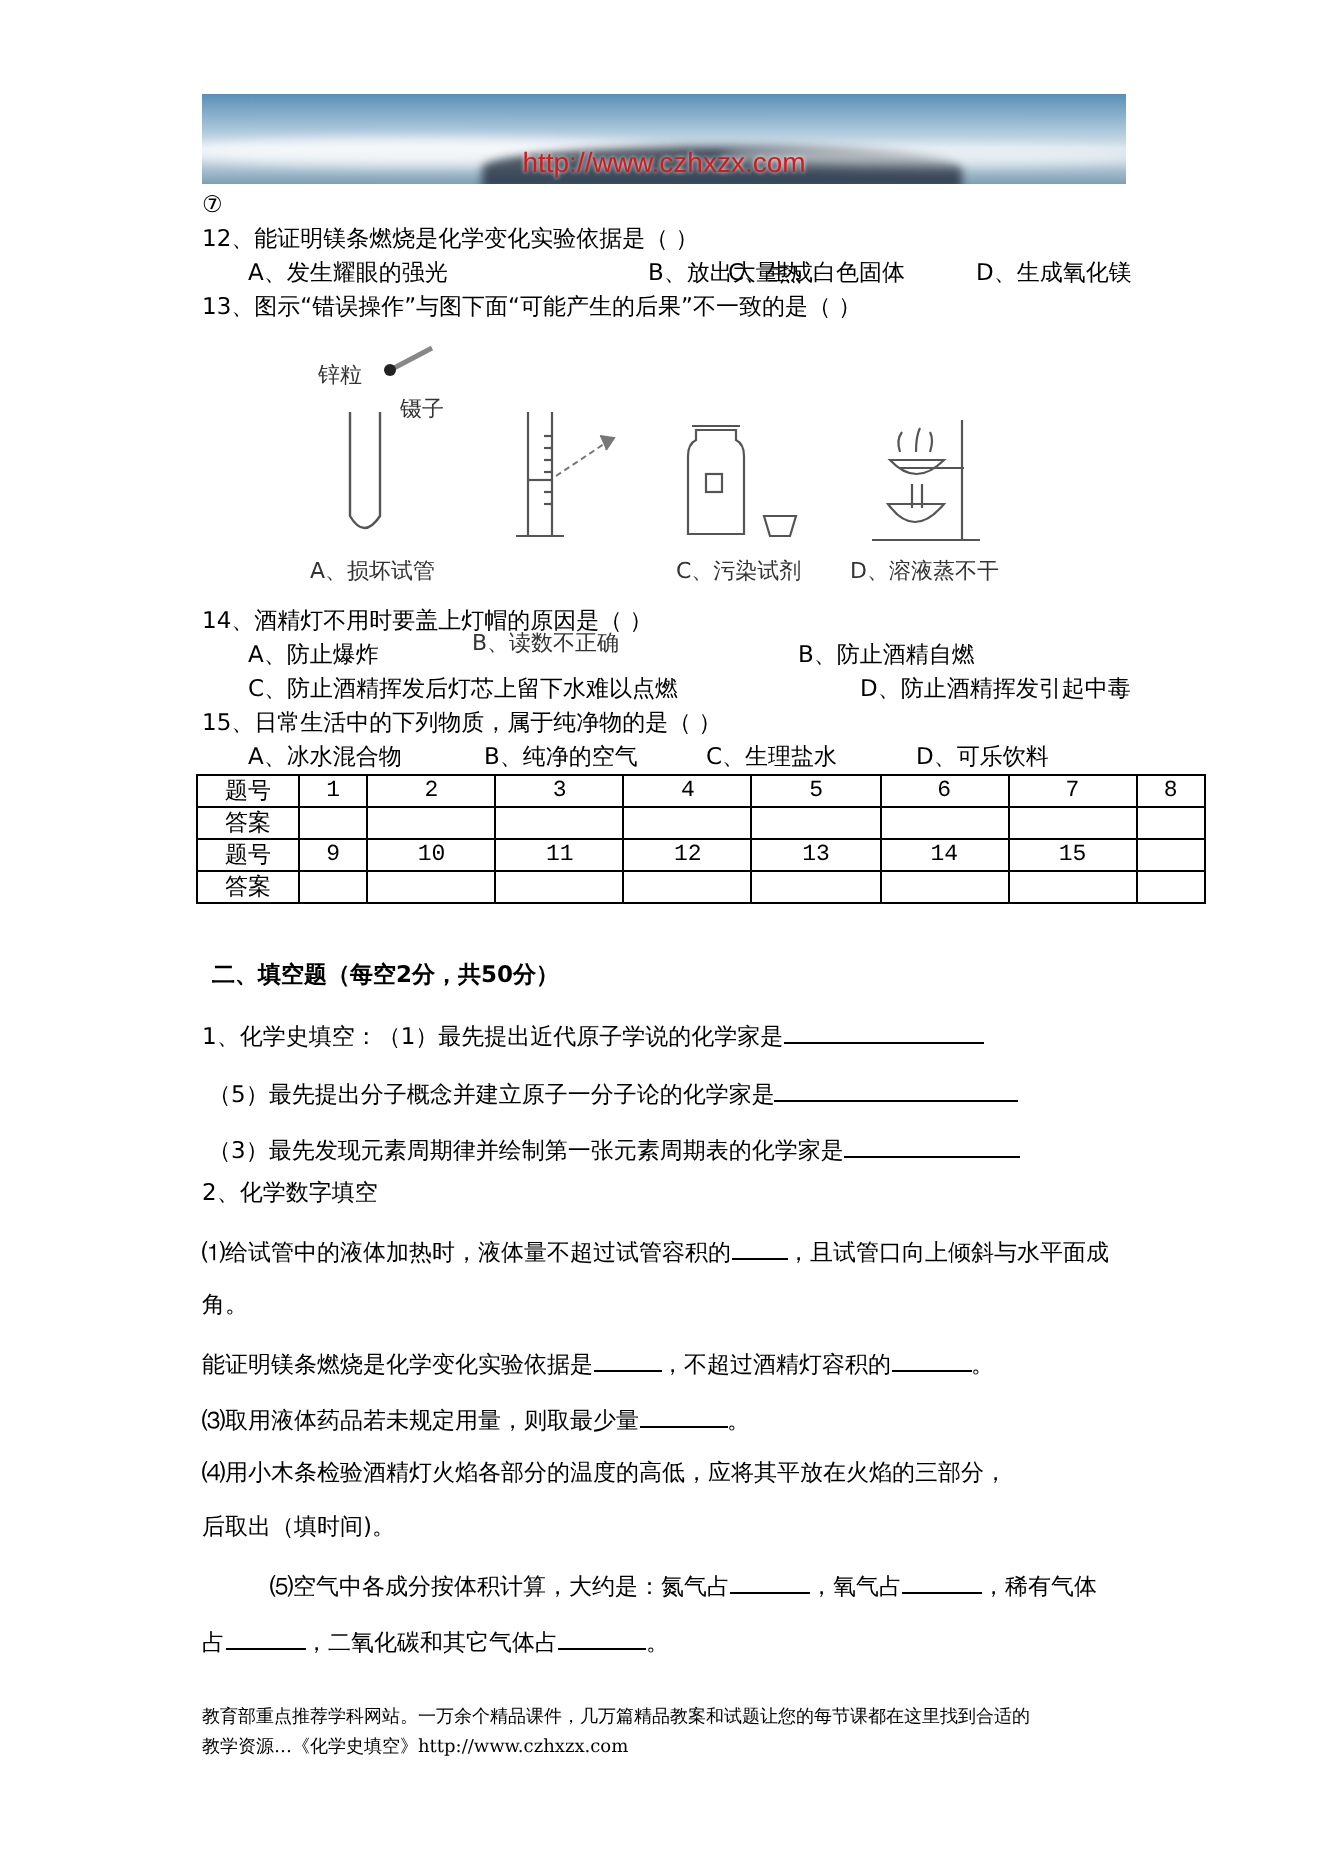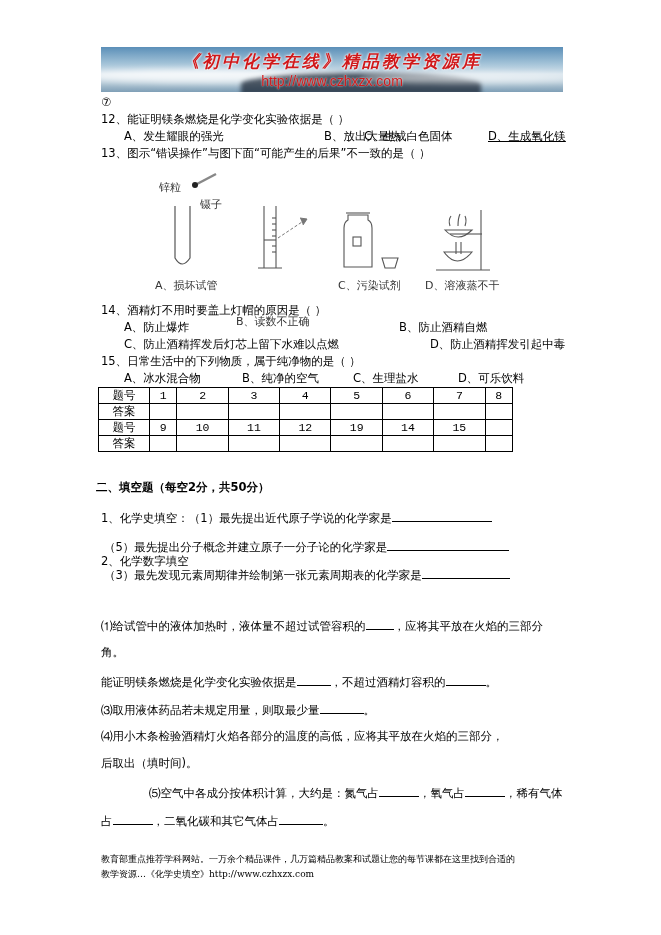--- a/index.html
+++ b/index.html
@@ -21,47 +21,46 @@
                    font-family: "DejaVu Serif", serif; font-size: 17px; font-style: italic; font-weight: bold;
                    letter-spacing: 3px; text-shadow: 0 0 2px #fff, 0 0 3px #fff; }
   #banner .url { position:absolute; left:0; right:0; top:26px; text-align:center; color:#d0191b;
                  font-family: "Liberation Sans", sans-serif; font-size: 14px; text-shadow: 0 0 2px #fff; }
 
   
   .fig { position: absolute; }
   .fig-label { position:absolute; font-size: 11px; color:#333; white-space: nowrap; }
 
   
-  #answer-table { position:absolute; left:98px; top:387px; width:415px; border-collapse: collapse;
+  #answer-table { position:absolute; left:98px; top:387px; width:505px; border-collapse: collapse;
                   font-family: "Liberation Mono", monospace; font-size: 11.5px; }
   #answer-table td { border: 1px solid #000; height: 15px; padding: 0; text-align: center; line-height: 15px; }
   #answer-table td.head { width: 50px; font-family: "DejaVu Sans", sans-serif; font-size: 11.5px; }
 
   .blank { display:inline-block; border-bottom: 1px solid #000; height: 12px; vertical-align: baseline; }
   .bold { font-weight: bold; }
   .footer { font-family: "DejaVu Serif", serif; font-size: 9px; line-height: 12px; }
 </style>
 </head>
 <body>
 
 <div id="banner" class="abs">
   <div class="mist1"></div>
   <div class="hill"></div>
   <div class="mist2"></div>
-  <div class="title">《初中化学在线》精品教学资源库</div>
   <div class="url">http://www.czhxzx.com</div>
 </div>
 
 <div class="abs t12" style="left:101px; top:95px;">⑦</div>
 
 <div class="abs t12" style="left:101px; top:112px;">12、能证明镁条燃烧是化学变化实验依据是（      ）</div>
 <div class="abs t12" style="left:124px; top:129px;">A、发生耀眼的强光</div>
 <div class="abs t12" style="left:276px; top:129px;margin-left:48px;">B、放出大量热</div>
 <div class="abs t12" style="left:364px; top:129px;">C、生成白色固体</div>
-<div class="abs t12" style="left:488px; top:129px;text-decoration:underline;">D、生成氧化镁</div>
+<div class="abs t12" style="left:488px; top:129px;">D、生成氧化镁</div>
 
 <div class="abs t12" style="left:101px; top:146px;">13、图示“错误操作”与图下面“可能产生的后果”不一致的是（      ）</div>
 
 <div class="fig" style="left:150px; top:170px; width:380px; height:125px;">
   <svg width="380" height="110" viewBox="0 0 380 110">
 
     <g stroke="#555" stroke-width="1.2" fill="none">
       <path d="M25 36 L25 88 Q32 100 40 88 L40 36"></path>
     </g>
     <g>
@@ -146,70 +145,70 @@
         <td></td>
         <td></td>
         <td></td>
       </tr>
       <tr>
         <td class="head">题号</td>
         <td>9</td>
         <td>10</td>
         <td>11</td>
         <td>12</td>
-        <td>19</td>
+        <td>13</td>
         <td>14</td>
         <td>15</td>
         <td></td>
       </tr>
       <tr>
         <td class="head">答案</td>
         <td></td>
         <td></td>
         <td></td>
         <td></td>
         <td></td>
         <td></td>
         <td></td>
         <td></td>
       </tr>
     </tbody>
 </table>
 
-<div class="abs t12 bold" style="left:96px; top:480px;">二、填空题（每空2分，共50分）</div>
+<div class="abs t12 bold" style="left:106px; top:480px;">二、填空题（每空2分，共50分）</div>
 
 <div class="abs t12" style="left:101px; top:509px;">
   <span>1、化学史填空：（1）最先提出近代原子学说的化学家是</span><span class="blank" style="width:100px;"></span>
 </div>
 <div class="abs t12" style="left:104px; top:538px;">
   <span>（5）最先提出分子概念并建立原子一分子论的化学家是</span><span class="blank" style="width:122px;"></span>
 </div>
 <div class="abs t12" style="left:104px; top:566px;">
   <span>（3）最先发现元素周期律并绘制第一张元素周期表的化学家是</span><span class="blank" style="width:88px;"></span>
 </div>
 
-<div class="abs t12" style="left:101px; top:554px;">2、化学数字填空</div>
+<div class="abs t12" style="left:101px; top:589px;">2、化学数字填空</div>
 
 <div class="abs t12" style="left:101px; top:617px;">
-  <span>⑴给试管中的液体加热时，液体量不超过试管容积的</span><span class="blank" style="width:28px;"></span><span>，应将其平放在火焰的三部分</span>
+  <span>⑴给试管中的液体加热时，液体量不超过试管容积的</span><span class="blank" style="width:28px;"></span><span>，且试管口向上倾斜与水平面成</span>
 </div>
 <div class="abs t12" style="left:101px; top:645px;">角。</div>
 
 <div class="abs t12" style="left:101px; top:673px;">
   <span>能证明镁条燃烧是化学变化实验依据是</span><span class="blank" style="width:34px;"></span><span>，不超过酒精灯容积的</span><span class="blank" style="width:40px;"></span><span>。</span>
 </div>
 
 <div class="abs t12" style="left:101px; top:701px;">
   <span>⑶取用液体药品若未规定用量，则取最少量</span><span class="blank" style="width:44px;"></span><span>。</span>
 </div>
 
 <div class="abs t12" style="left:101px; top:729px;">⑷用小木条检验酒精灯火焰各部分的温度的高低，应将其平放在火焰的三部分，</div>
 <div class="abs t12" style="left:101px; top:756px;">后取出（填时间)。</div>
 
-<div class="abs t12" style="left:114px; top:784px;padding-left:35px;">
+<div class="abs t12" style="left:100px; top:784px;padding-left:35px;">
   <span>⑸空气中各成分按体积计算，大约是：氮气占</span><span class="blank" style="width:40px;"></span><span>，氧气占</span><span class="blank" style="width:40px;"></span><span>，稀有气体</span>
 </div>
 <div class="abs t12" style="left:101px; top:812px;">
   <span>占</span><span class="blank" style="width:40px;"></span><span>，二氧化碳和其它气体占</span><span class="blank" style="width:44px;"></span><span>。</span>
 </div>
 
 <div class="abs footer" style="left:101px; top:853px;">教育部重点推荐学科网站。一万余个精品课件，几万篇精品教案和试题让您的每节课都在这里找到合适的</div>
 <div class="abs footer" style="left:101px; top:868px;">教学资源…《化学史填空》http://www.czhxzx.com</div>
 
 </body></html>

